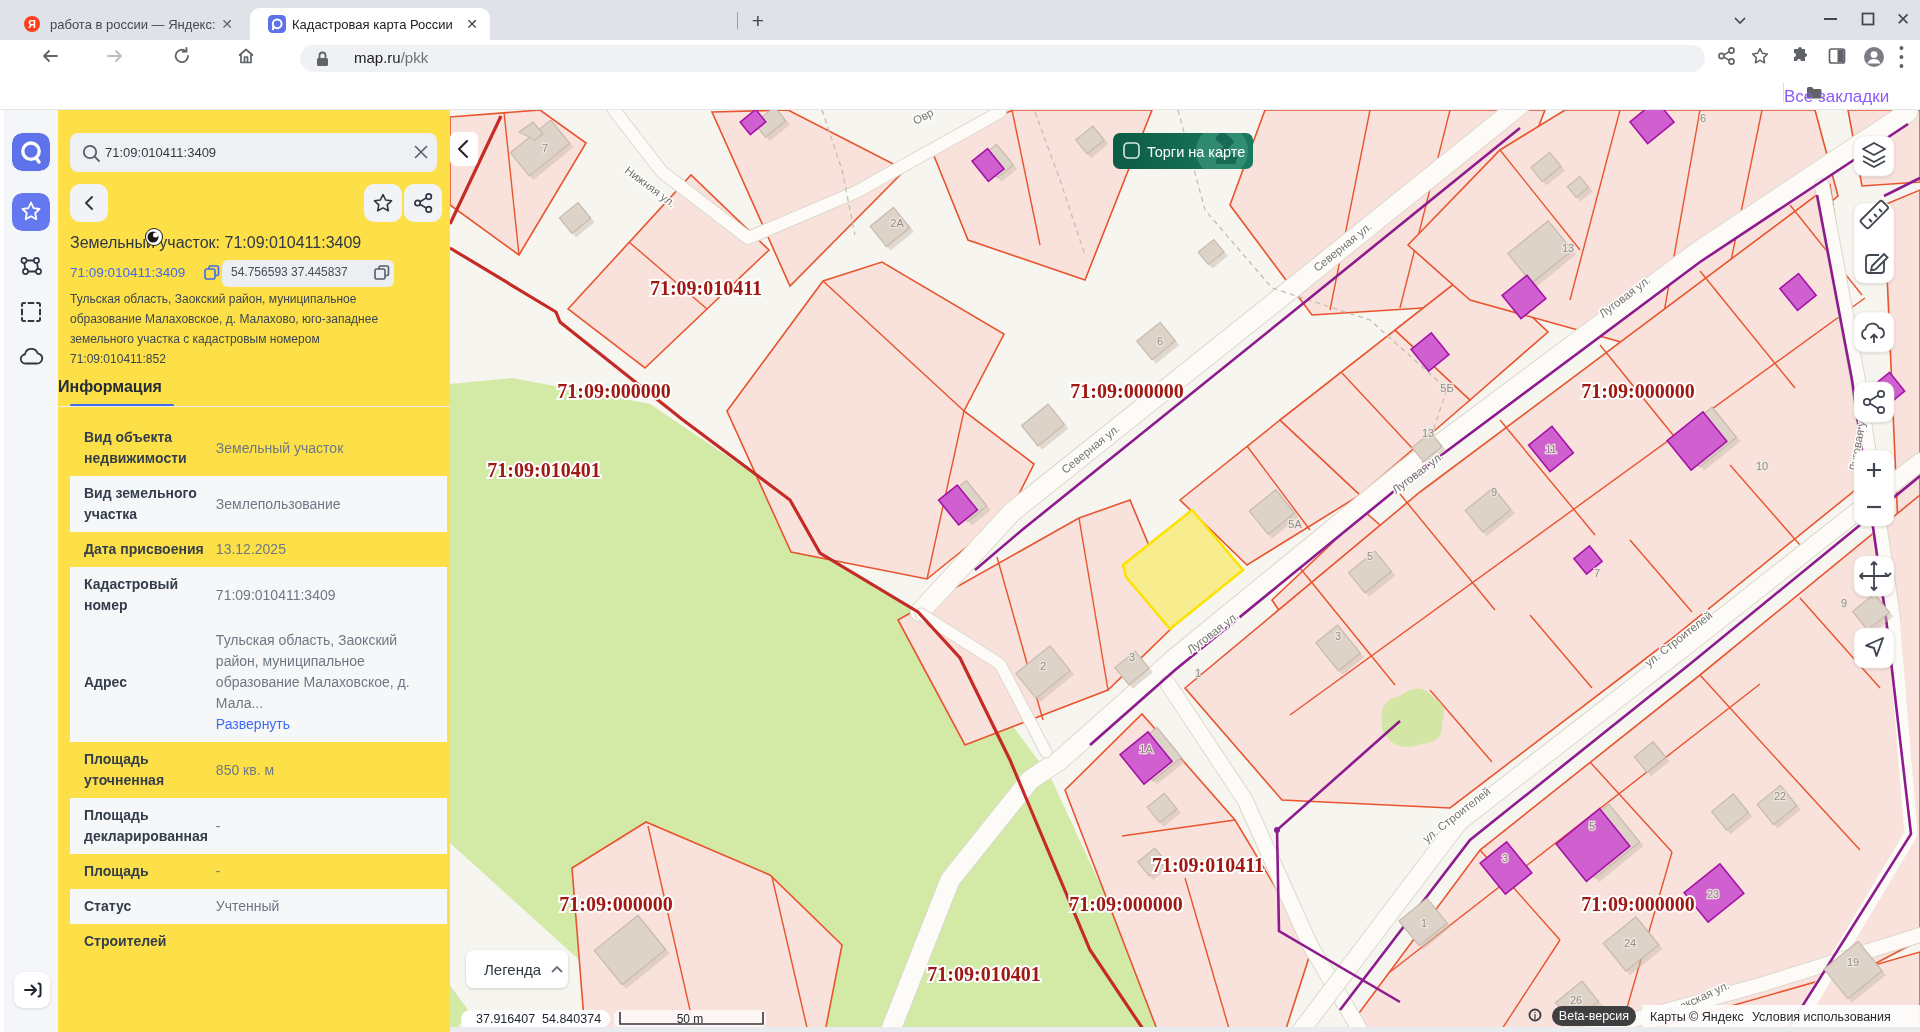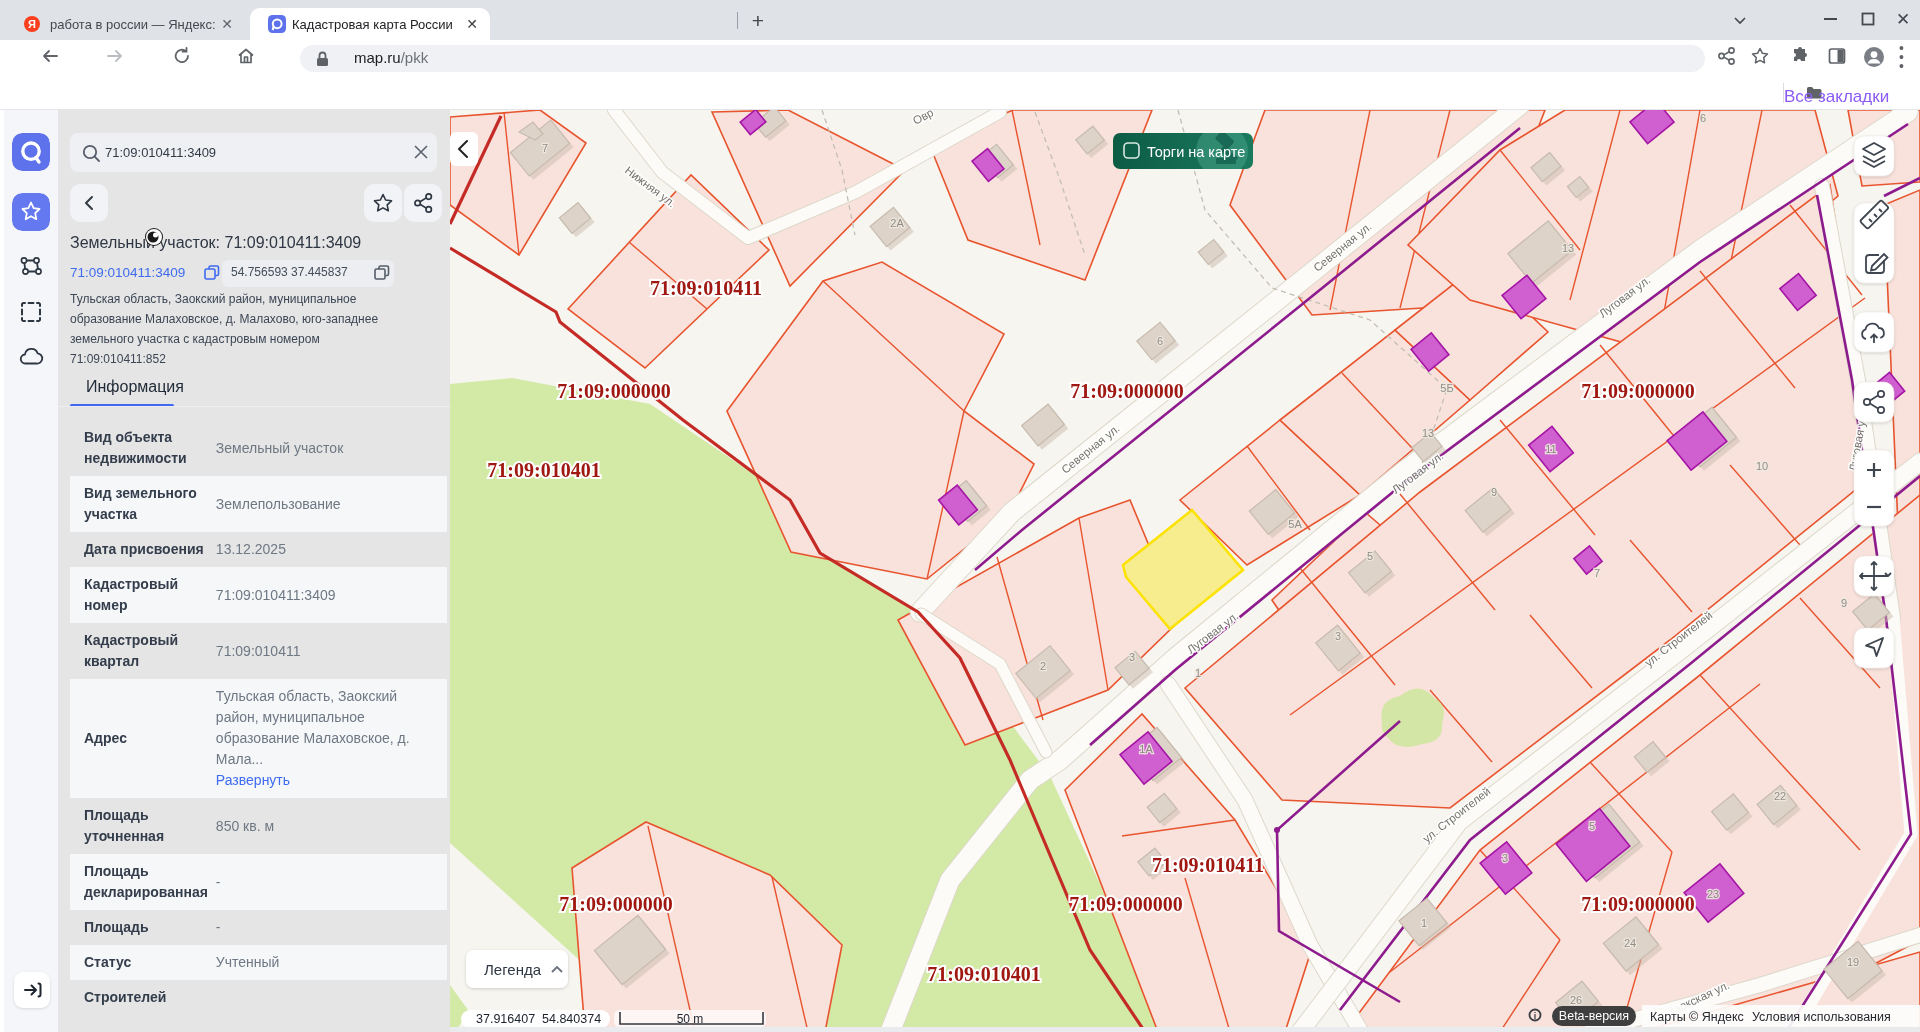--- a/index.html
+++ b/index.html
@@ -12,29 +12,29 @@
   .tab { position:absolute; top:8px; height:32px; font-size:13px; color:#45494e; }
   .tab .title { position:absolute; left:42px; top:9px; white-space:nowrap; overflow:hidden; }
   .tab .cl { position:absolute; top:8px; width:16px; height:16px; color:#5f6368; font-size:14px; line-height:16px; text-align:center; }
   #tab2 { background:#fff; border-radius:10px 10px 0 0; }
   #addrbar { position:absolute; left:0; top:40px; width:1920px; height:36px; background:#fff; }
   .navic { position:absolute; top:46px; color:#5f6368; }
   #omni { position:absolute; left:300px; top:45px; width:1405px; height:27px; border-radius:14px; background:#eff1f4; }
   #bookbar { position:absolute; left:0; top:76px; width:1920px; height:34px; background:#fff; border-bottom:1px solid #e4e5e8; }
   
   #sidebar { position:absolute; left:4px; top:110px; width:54px; height:922px; background:#f4f6f9; }
-  #panel { position:absolute; left:58px; top:110px; width:392px; height:922px; background:#e5e5e5; }
+  #panel { position:absolute; left:58px; top:110px; width:392px; height:922px; background:#fde047; }
   .sbtn { position:absolute; left:12px; width:38px; height:38px; border-radius:10px; }
   #searchbox { position:absolute; left:12px; top:23px; width:367px; height:39px; background:#eef0f4; border-radius:8px; }
   #searchbox .q { position:absolute; left:35px; top:12px; font-size:13px; color:#333a45; }
   .gbtn { position:absolute; width:38px; height:38px; background:#f1f3f6; border-radius:10px; }
   #title { position:absolute; left:12px; top:124px; font-size:16px; font-weight:normal; color:#2f3744; }
   .chiprow { position:absolute; left:12px; top:150px; height:26px; }
   #desc { position:absolute; left:12px; top:179px; width:380px; font-size:12px; color:#3c4654; line-height:20px; }
-  #tabinfo { position:absolute; left:28px; top:268px; font-size:16px; font-weight:normal; color:#222b38; }
+  #tabinfo { position:absolute; left:0; top:268px; font-size:16px; font-weight:bold; color:#222b38; }
   #tabline { position:absolute; left:12px; top:294px; width:104px; height:3px; background:#3f6af0; border-radius:2px; }
   #tabborder { position:absolute; left:0px; top:296px; width:392px; height:1px; background:#eceef1; }
   table.info { position:absolute; left:12px; top:310px; width:377px; border-collapse:collapse; font-size:14px; }
   table.info td { vertical-align:middle; padding:7px 0 7px 0; line-height:21px; }
   table.info td.l { width:136px; color:#333d4b; font-weight:bold; font-size:14px; padding-left:14px; padding-right:0px; }
   table.info td.v { color:#6e7884; padding-left:8px; }
   table.info tr.g { background:#f6f7f9; }
   
   #map { position:absolute; left:450px; top:110px; width:1470px; height:922px; background:#f7f5ef; overflow:hidden; }
 </style>
@@ -503,24 +503,20 @@
           <td class="v">Землепользование</td>
         </tr>
     <tr>
           <td class="l">Дата присвоения</td>
           <td class="v">13.12.2025</td>
         </tr>
     <tr class="g">
           <td class="l">Кадастровый номер</td>
           <td class="v">71:09:010411:3409</td>
         </tr>
-    <tr>
-          <td class="l">Кадастровый квартал</td>
-          <td class="v">71:09:010411</td>
-        </tr>
     <tr class="g">
           <td class="l">Адрес</td>
           <td class="v">Тульская область, Заокский<br>район, муниципальное<br>образование Малаховское, д.<br>Мала...<br><a style="color:#3e6bf0;">Развернуть</a></td>
         </tr>
     <tr>
           <td class="l">Площадь уточненная</td>
           <td class="v">850 кв. м</td>
         </tr>
     <tr class="g">
           <td class="l">Площадь декларированная</td>

